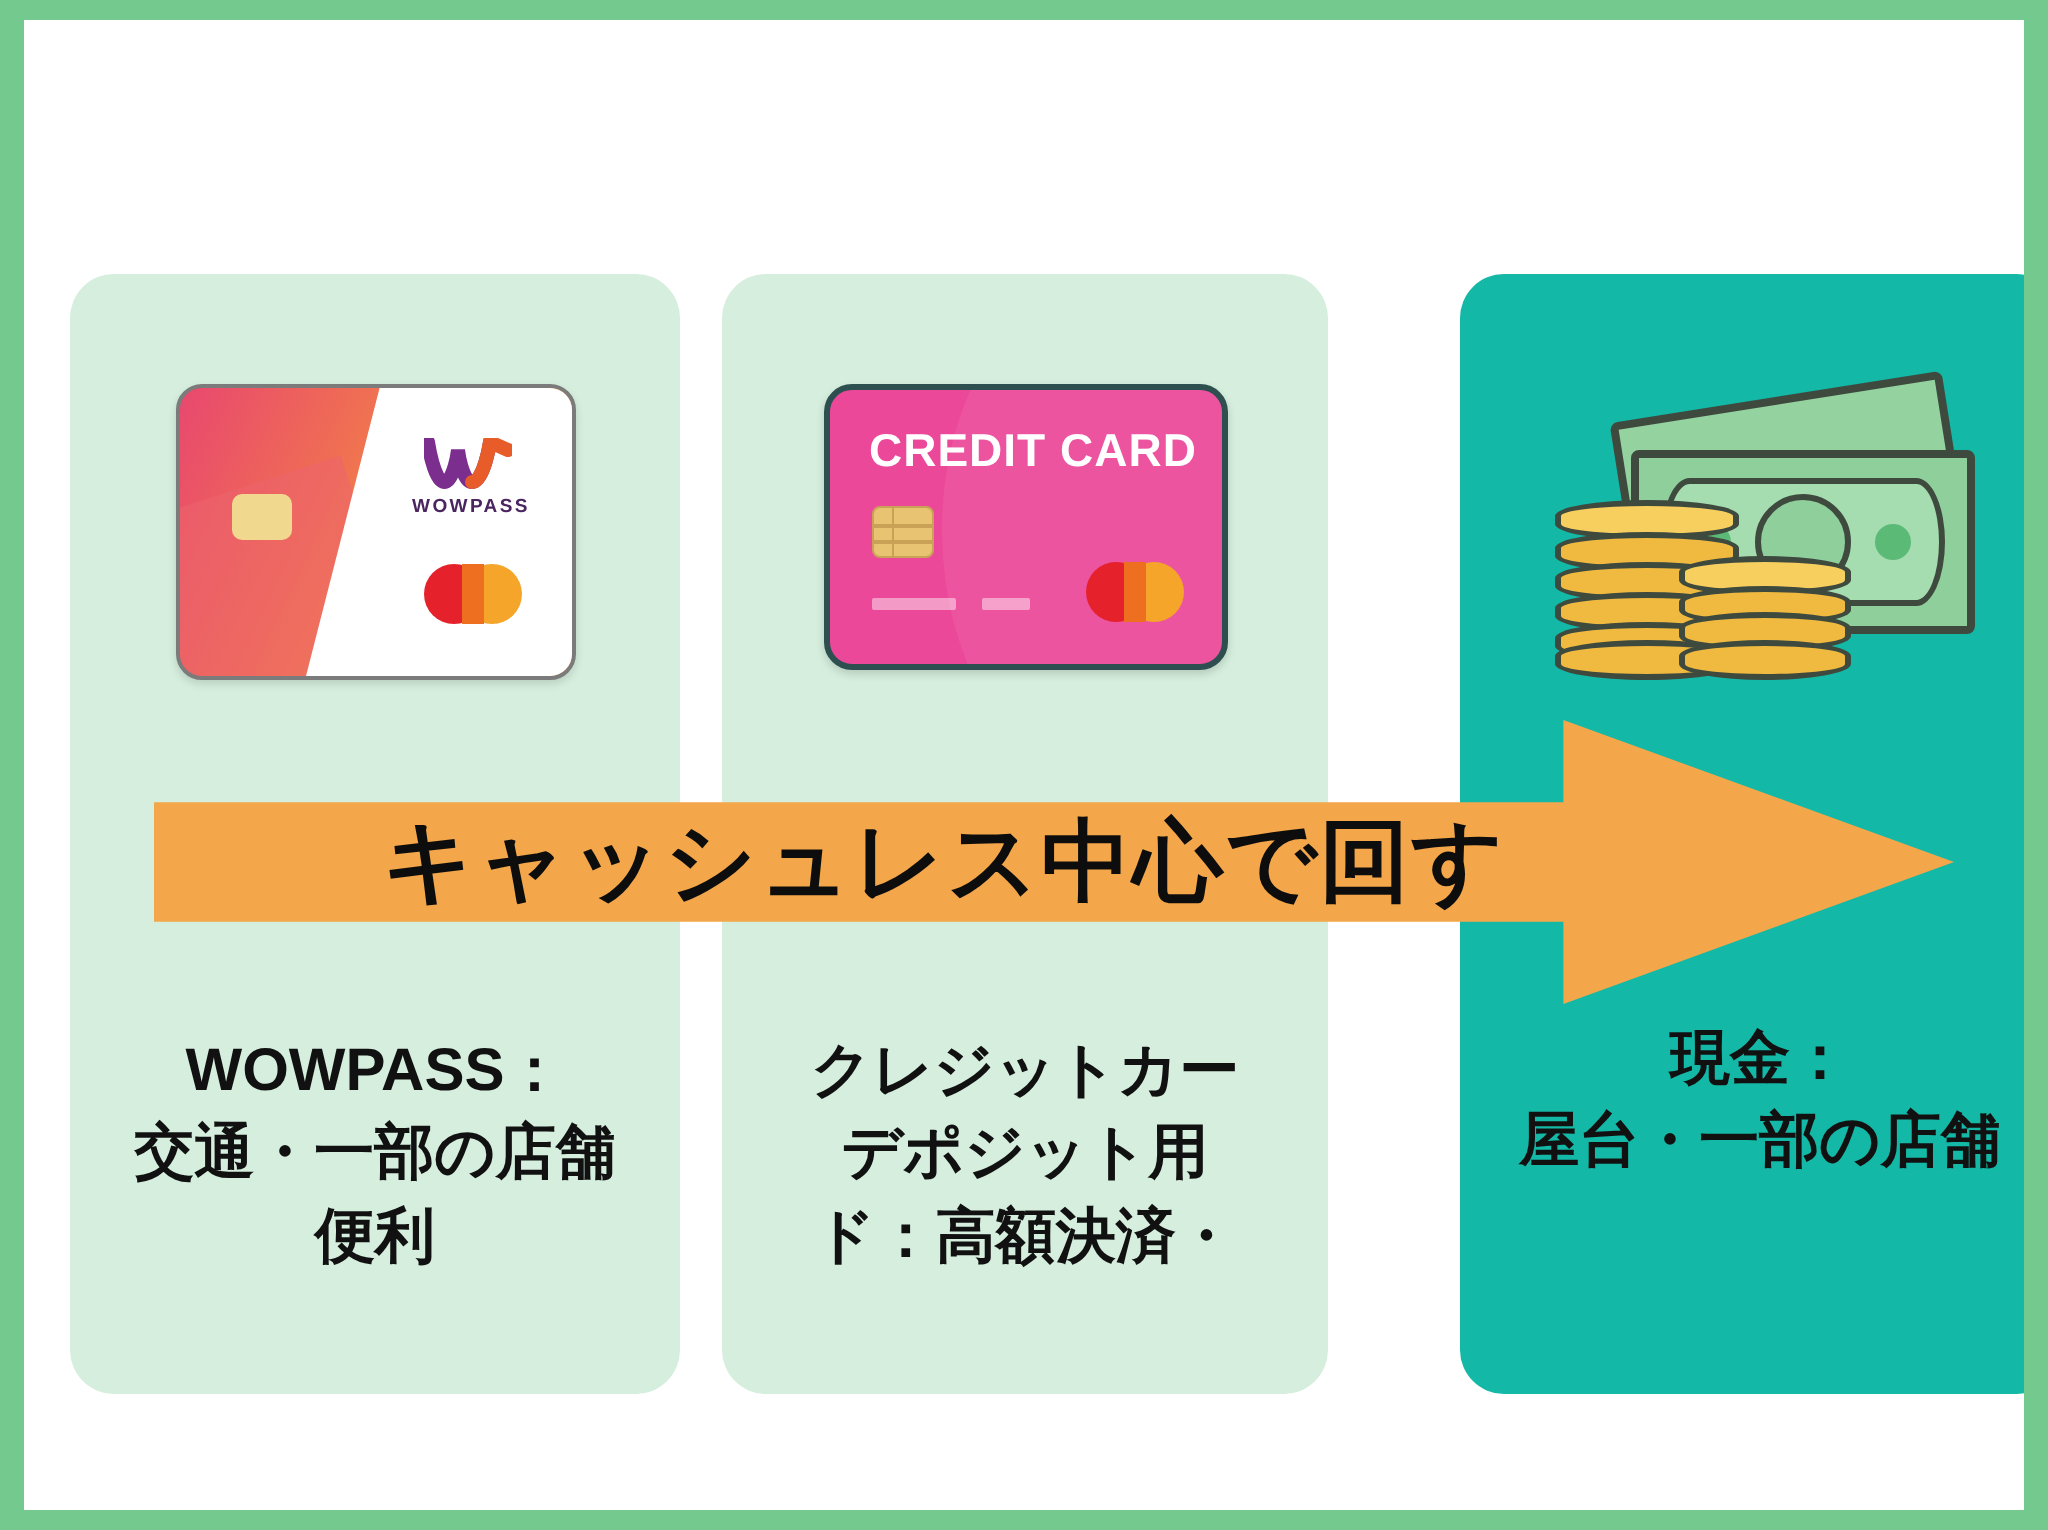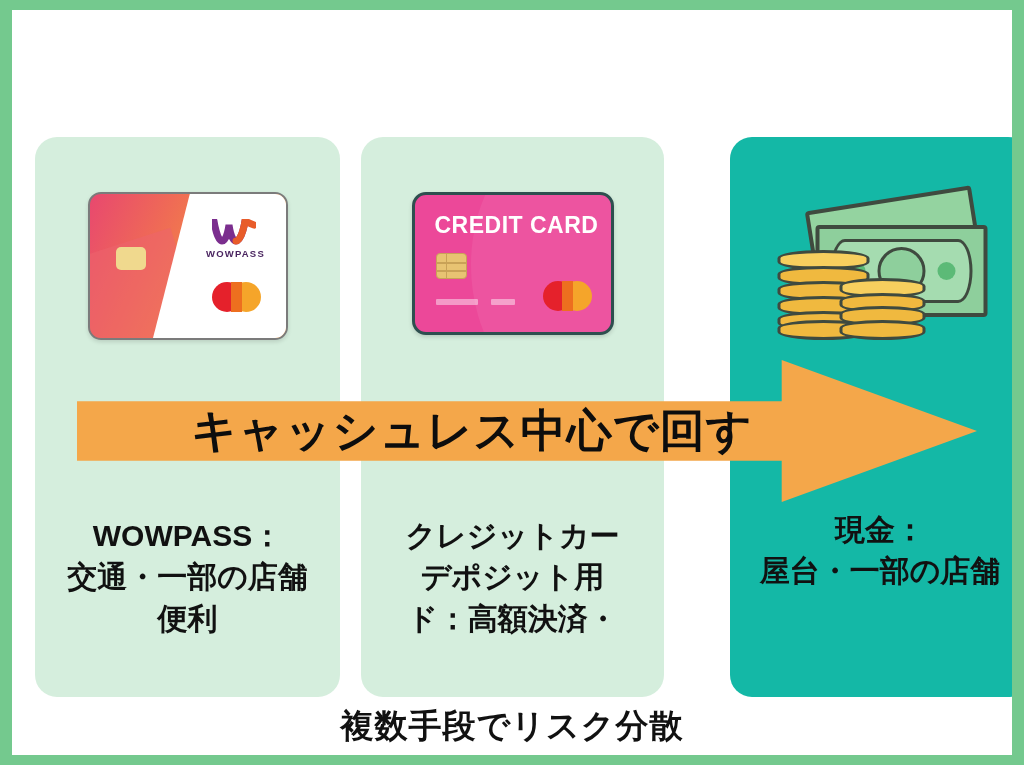--- a/index.html
+++ b/index.html
@@ -439,16 +439,15 @@
         <div>現金：</div>
         <div>屋台・一部の店舗</div>
       </div>
     </div>
 
     <div id="arrow-banner">
       <div id="arrow-shape"></div>
       <div id="arrow-text">キャッシュレス中心で回す</div>
     </div>
 
-    <div id="footer-note">複数手段でリスク分散</div>
 
   </div>
 </div>
 
 </body></html>

